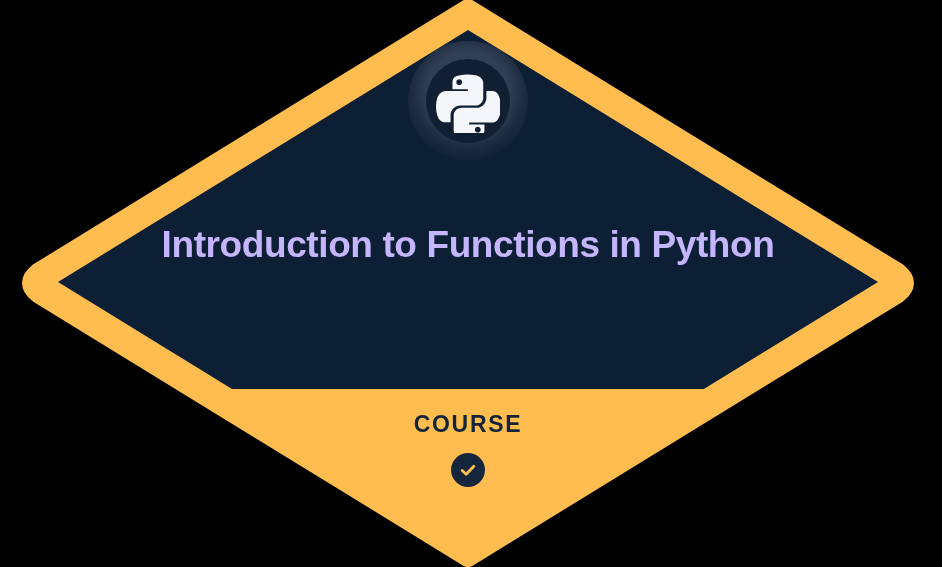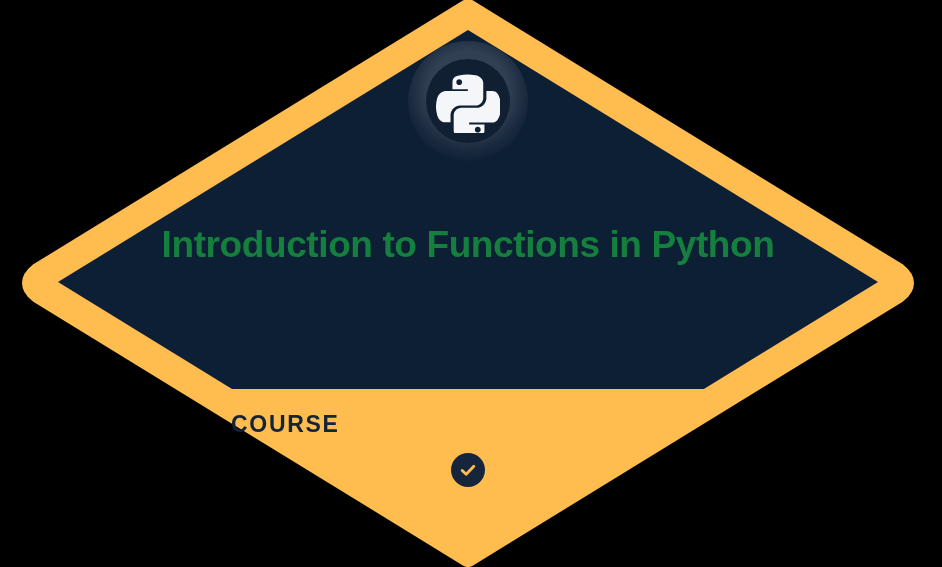--- a/index.html
+++ b/index.html
@@ -72,34 +72,35 @@
     height: 64px;
   }
 
   
   #course-title {
     position: absolute;
     left: 131px;
     top: 222px;
     width: 674px;
     text-align: center;
-    color: #15803d;
+    color: #c4b5fd;
     font-size: 37px;
     font-weight: bold;
     line-height: 46px;
     letter-spacing: -0.4px;
     font-family: "Liberation Sans", sans-serif;
   }
 
   
   #status-block {
     position: absolute;
     left: 231px;
     top: 407px;
     width: 474px;
+    text-align: center;
   }
   .status-line {
     color: #132338;
     font-size: 23px;
     font-weight: bold;
     line-height: 35px;
     letter-spacing: 1.7px;
     font-family: "Liberation Sans", sans-serif;
   }
   #check-badge {

